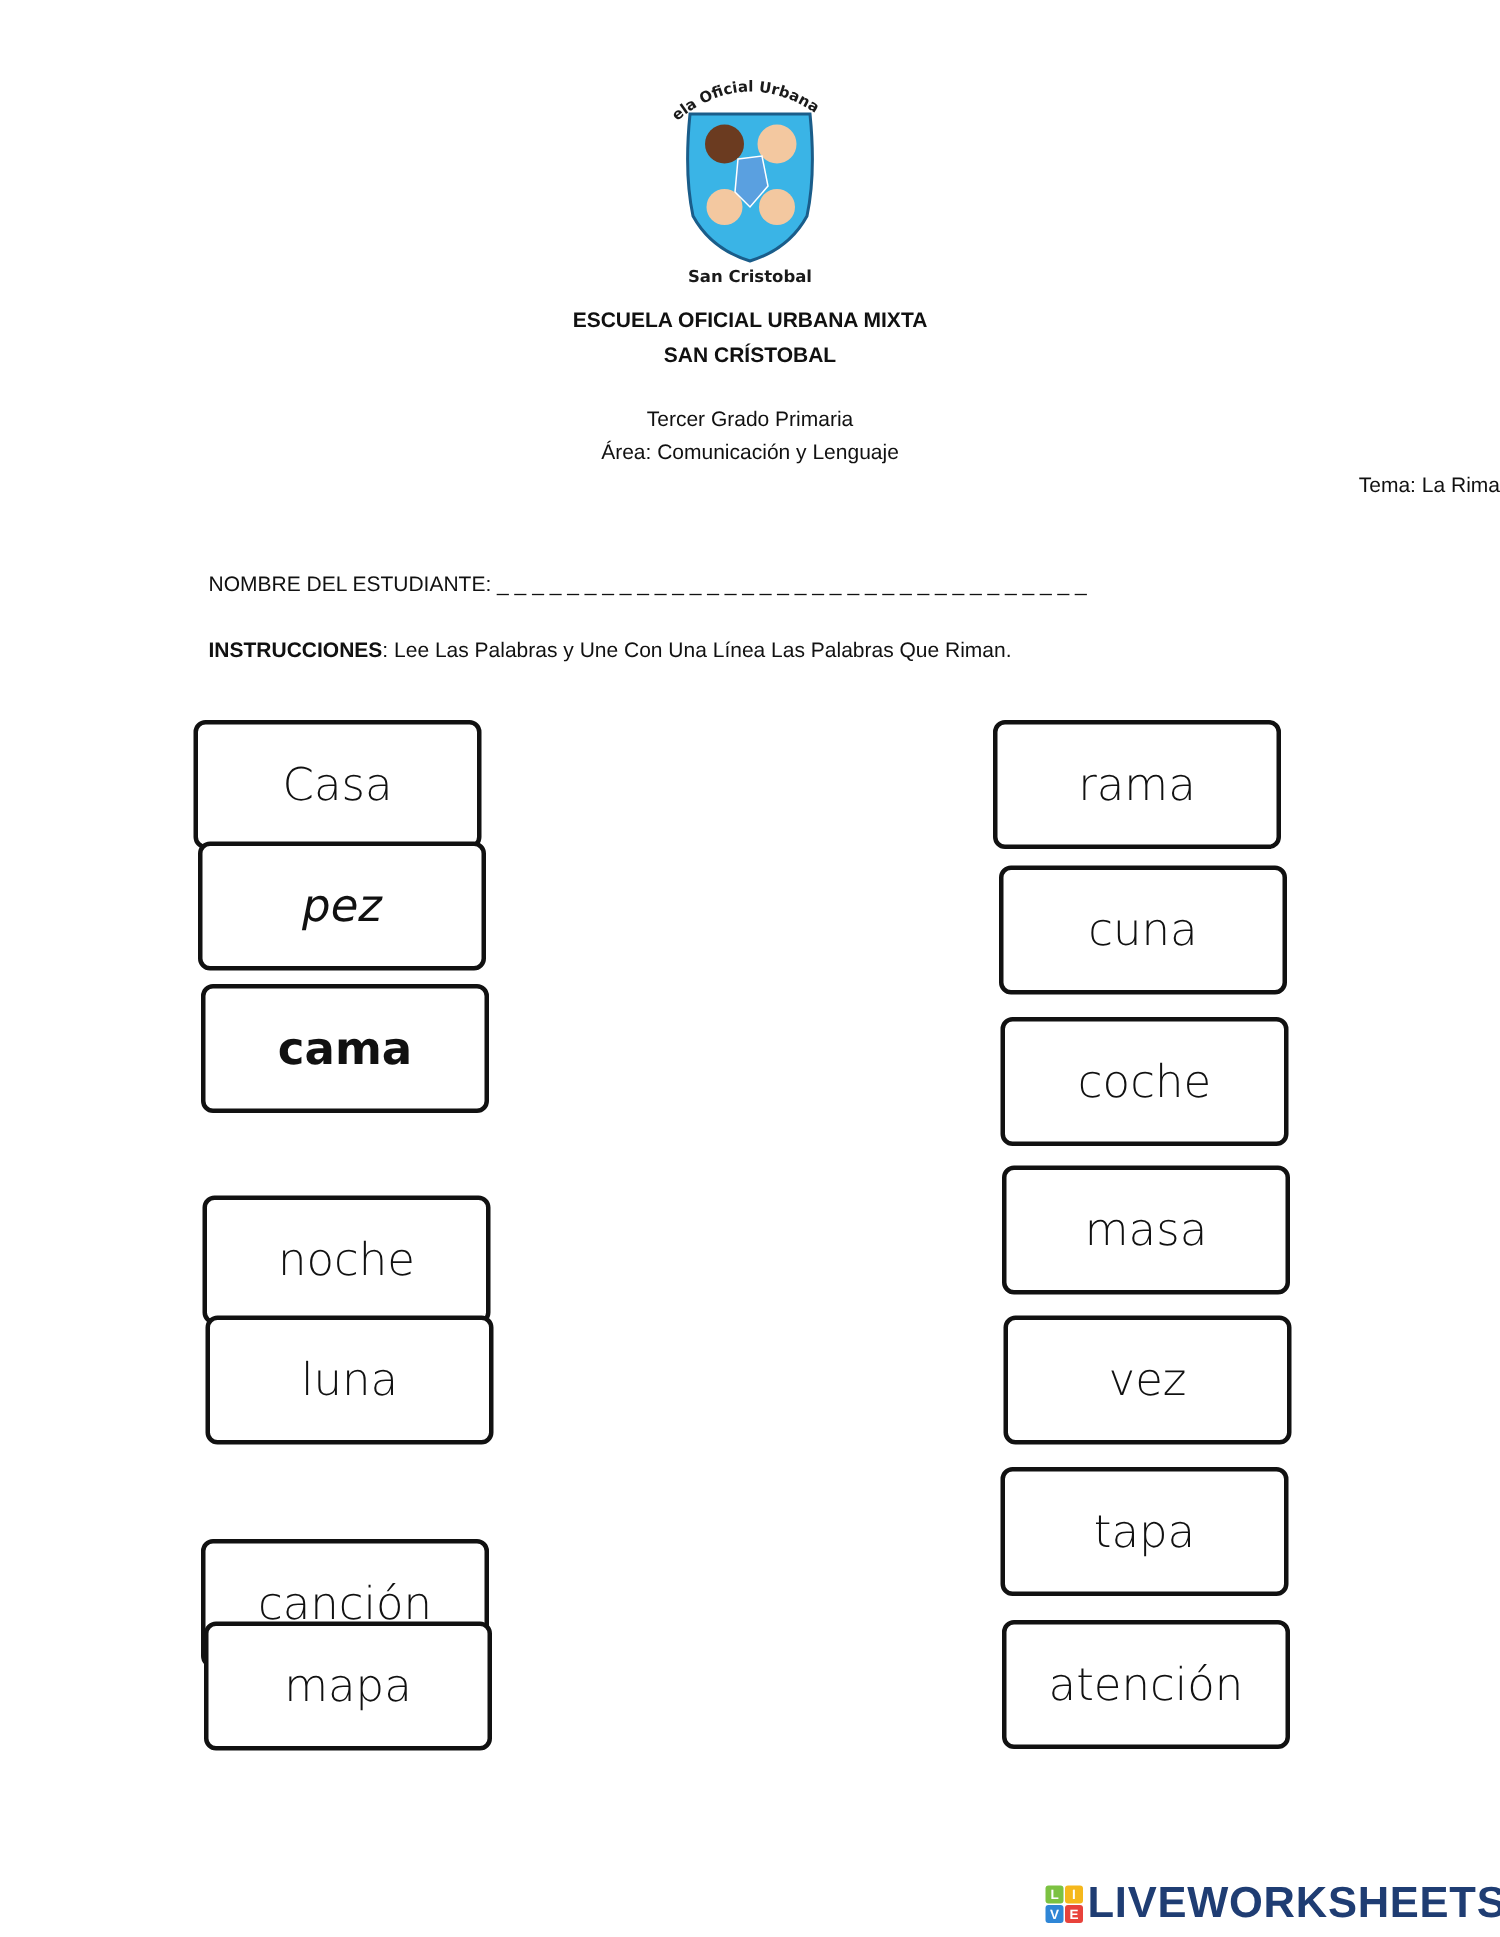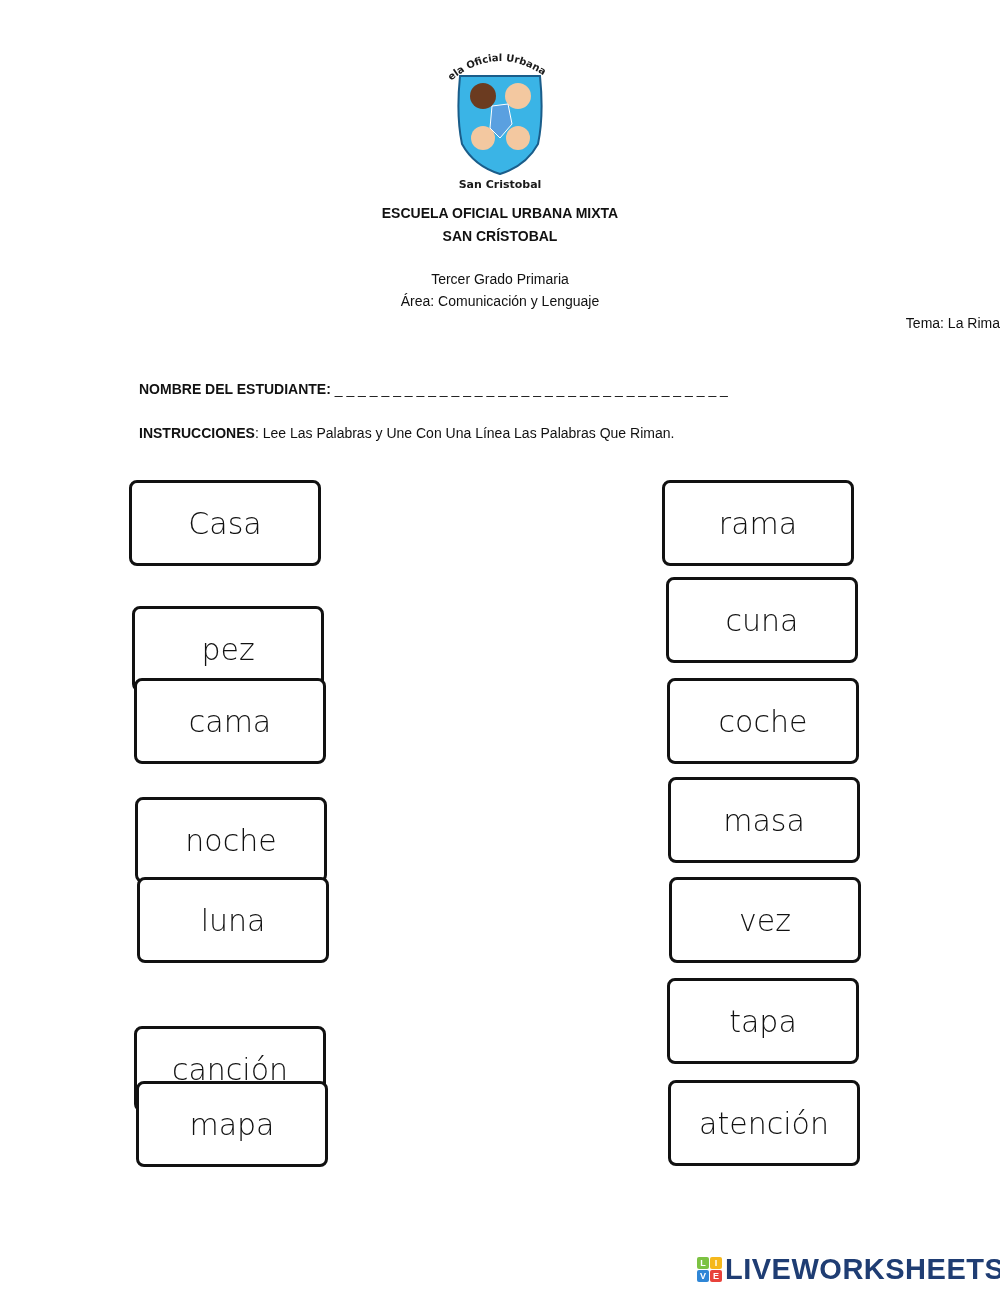--- a/index.html
+++ b/index.html
@@ -2,21 +2,21 @@
 <html><head>
 <meta charset="utf-8">
 <style>
   html, body { margin:0; padding:0; background:#ffffff; }
   body { width:1000px; height:1291px; position:relative; overflow:hidden;
          font-family:"Liberation Sans", sans-serif; color:#111; }
   .logo { position:absolute; left:438px; top:46px; width:124px; height:146px; }
   .title { position:absolute; left:0; width:1000px; text-align:center; font-weight:bold; font-size:14px; }
   .sub { position:absolute; left:0; width:1000px; text-align:center; font-size:14px; }
   .field { position:absolute; left:139px; top:381px; font-size:14px; }
-  .field b { font-weight:bold; }
+  .field b { font-weight:normal; }
   .instr { position:absolute; left:139px; top:425px; font-size:14px; }
   .card { position:absolute; width:192px; height:86px; border:3.5px solid #111; border-radius:8px;
           box-sizing:border-box; display:flex; align-items:center; justify-content:center;
           font-family:"DejaVu Sans", sans-serif; font-size:30px; font-weight:300; letter-spacing:0px;
           color:#111; background:#fff; cursor:pointer; }
   .footer { position:absolute; left:697px; top:1253px; display:flex; align-items:center; }
   .live-grid { display:grid; grid-template-columns:12px 12px; grid-template-rows:12px 12px; gap:1px; margin-right:3px; }
   .live-grid span { display:flex; align-items:center; justify-content:center; font-size:9px; font-weight:bold; color:#fff; border-radius:2px; }
   .brand { font-family:"Liberation Sans", sans-serif; font-weight:bold; font-size:29px; color:#1f3d73; letter-spacing:0.5px; }
 </style>
@@ -48,22 +48,22 @@
 <div class="field">
   <b>NOMBRE DEL ESTUDIANTE:</b>
   <span>_ _ _ _ _ _ _ _ _ _ _ _ _ _ _ _ _ _ _ _ _ _ _ _ _ _ _ _ _ _ _ _ _ _</span>
 </div>
 
 <div class="instr">
   <b>INSTRUCCIONES</b><span>: Lee Las Palabras y Une Con Una Línea Las Palabras Que Riman.</span>
 </div>
 
 <div class="card" style="left:129px;top:480px;">Casa</div>
-<div class="card" style="left:132px;top:606px;">pez</div>
-<div class="card" style="left:134px;top:678px;">cama</div>
+<div class="card" style="left:132px;top:561px;font-style:italic;">pez</div>
+<div class="card" style="left:134px;top:656px;font-weight:bold;">cama</div>
 <div class="card" style="left:135px;top:778px;margin-top:19px;">noche</div>
 <div class="card" style="left:137px;top:877px;">luna</div>
 <div class="card" style="left:134px;top:1026px;">canción</div>
 <div class="card" style="left:136px;top:1081px;">mapa</div>
 
 <div class="card" style="left:662px;top:480px;">rama</div>
 <div class="card" style="left:666px;top:577px;">cuna</div>
 <div class="card" style="left:667px;top:678px;">coche</div>
 <div class="card" style="left:668px;top:777px;">masa</div>
 <div class="card" style="left:669px;top:877px;">vez</div>

